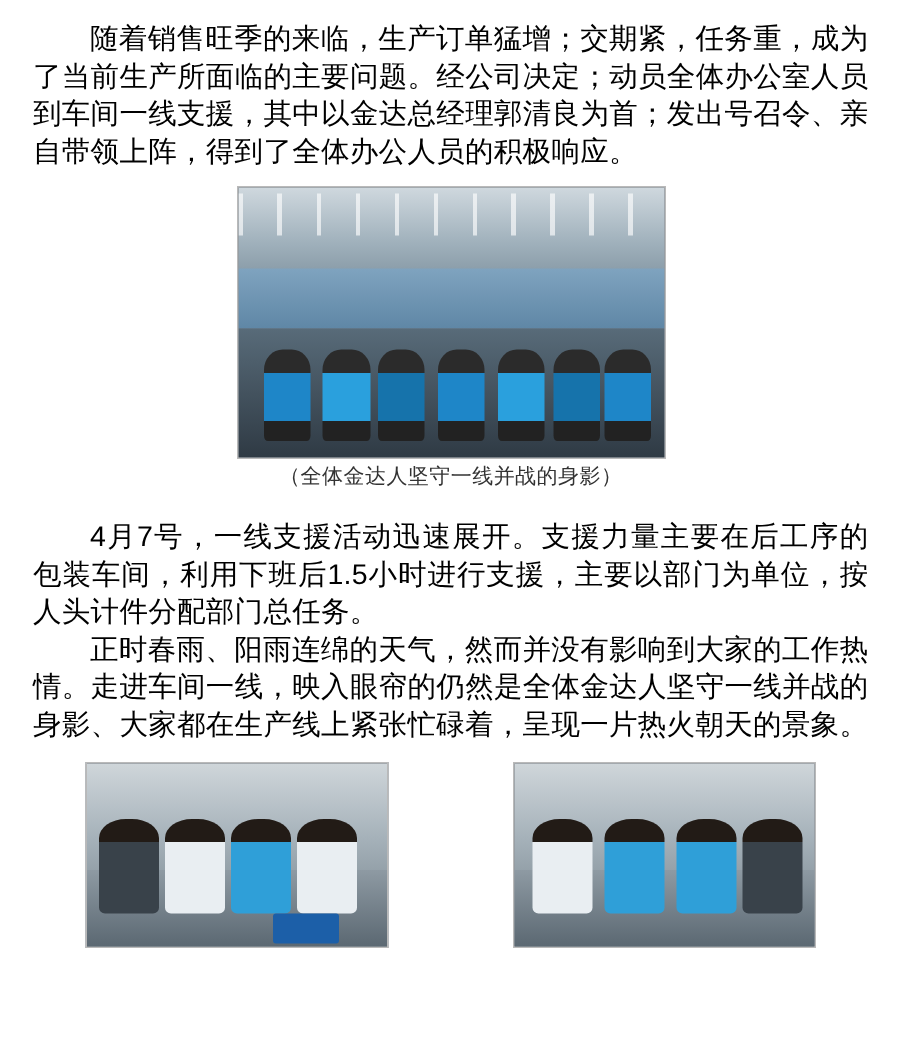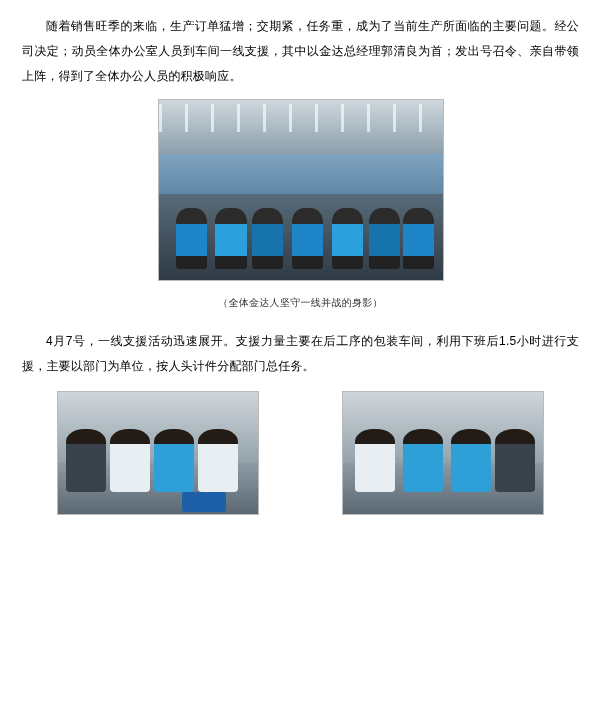--- a/index.html
+++ b/index.html
@@ -31,21 +31,21 @@
   }
   .doc-subtitle {
     text-align: center;
     font-size: 14px;
     font-weight: bold;
     margin: 11px 0 0 0;
     line-height: 20px;
     letter-spacing: 0.5px;
   }
   .para {
-    font-size: 12px;
+    font-size: 19px;
     line-height: 25px;
     text-align: justify;
     text-justify: inter-ideograph;
     margin: 0;
     text-indent: 2em;
     letter-spacing: 0.2px;
   }
   .para.first {
     margin-top: 14px;
   }
@@ -59,23 +59,23 @@
     position: relative;
     overflow: hidden;
     border: 1px solid #b9b9b9;
     background: #6f7a85;
   }
   .photo-main {
     width: 284px;
     height: 180px;
   }
   .caption {
-    font-size: 10px;
+    font-size: 14px;
     color: #333;
-    margin-top: 15px;
+    margin-top: 3px;
     letter-spacing: 0.3px;
   }
   .para-group {
     margin-top: 19px;
   }
   .para + .para {
     margin-top: 0;
   }
   .bottom-photos {
     margin-top: 12px;
@@ -175,20 +175,21 @@
         <div class="worker w2" style="left:61%"></div>
         <div class="worker w3" style="left:74%"></div>
         <div class="worker" style="left:86%"></div>
       </div>
     </div>
     <div class="caption">（全体金达人坚守一线并战的身影）</div>
   </div>
 
   <div class="para-group">
     <p class="para">4月7号，一线支援活动迅速展开。支援力量主要在后工序的包装车间，利用下班后1.5小时进行支援，主要以部门为单位，按人头计件分配部门总任务。</p>
+    <p class="para">正时春雨、阳雨连绵的天气，然而并没有影响到大家的工作热情。走进车间一线，映入眼帘的仍然是全体金达人坚守一线并战的身影、大家都在生产线上紧张忙碌着，呈现一片热火朝天的景象。</p>
   </div>
 
   <div class="bottom-photos">
     <div class="photo photo-bottom">
       <div class="ph-scene ph-b">
         <div class="bg"></div>
         <div class="table"></div>
         <div class="person dark" style="left:4%"></div>
         <div class="person" style="left:26%"></div>
         <div class="person blue" style="left:48%"></div>

